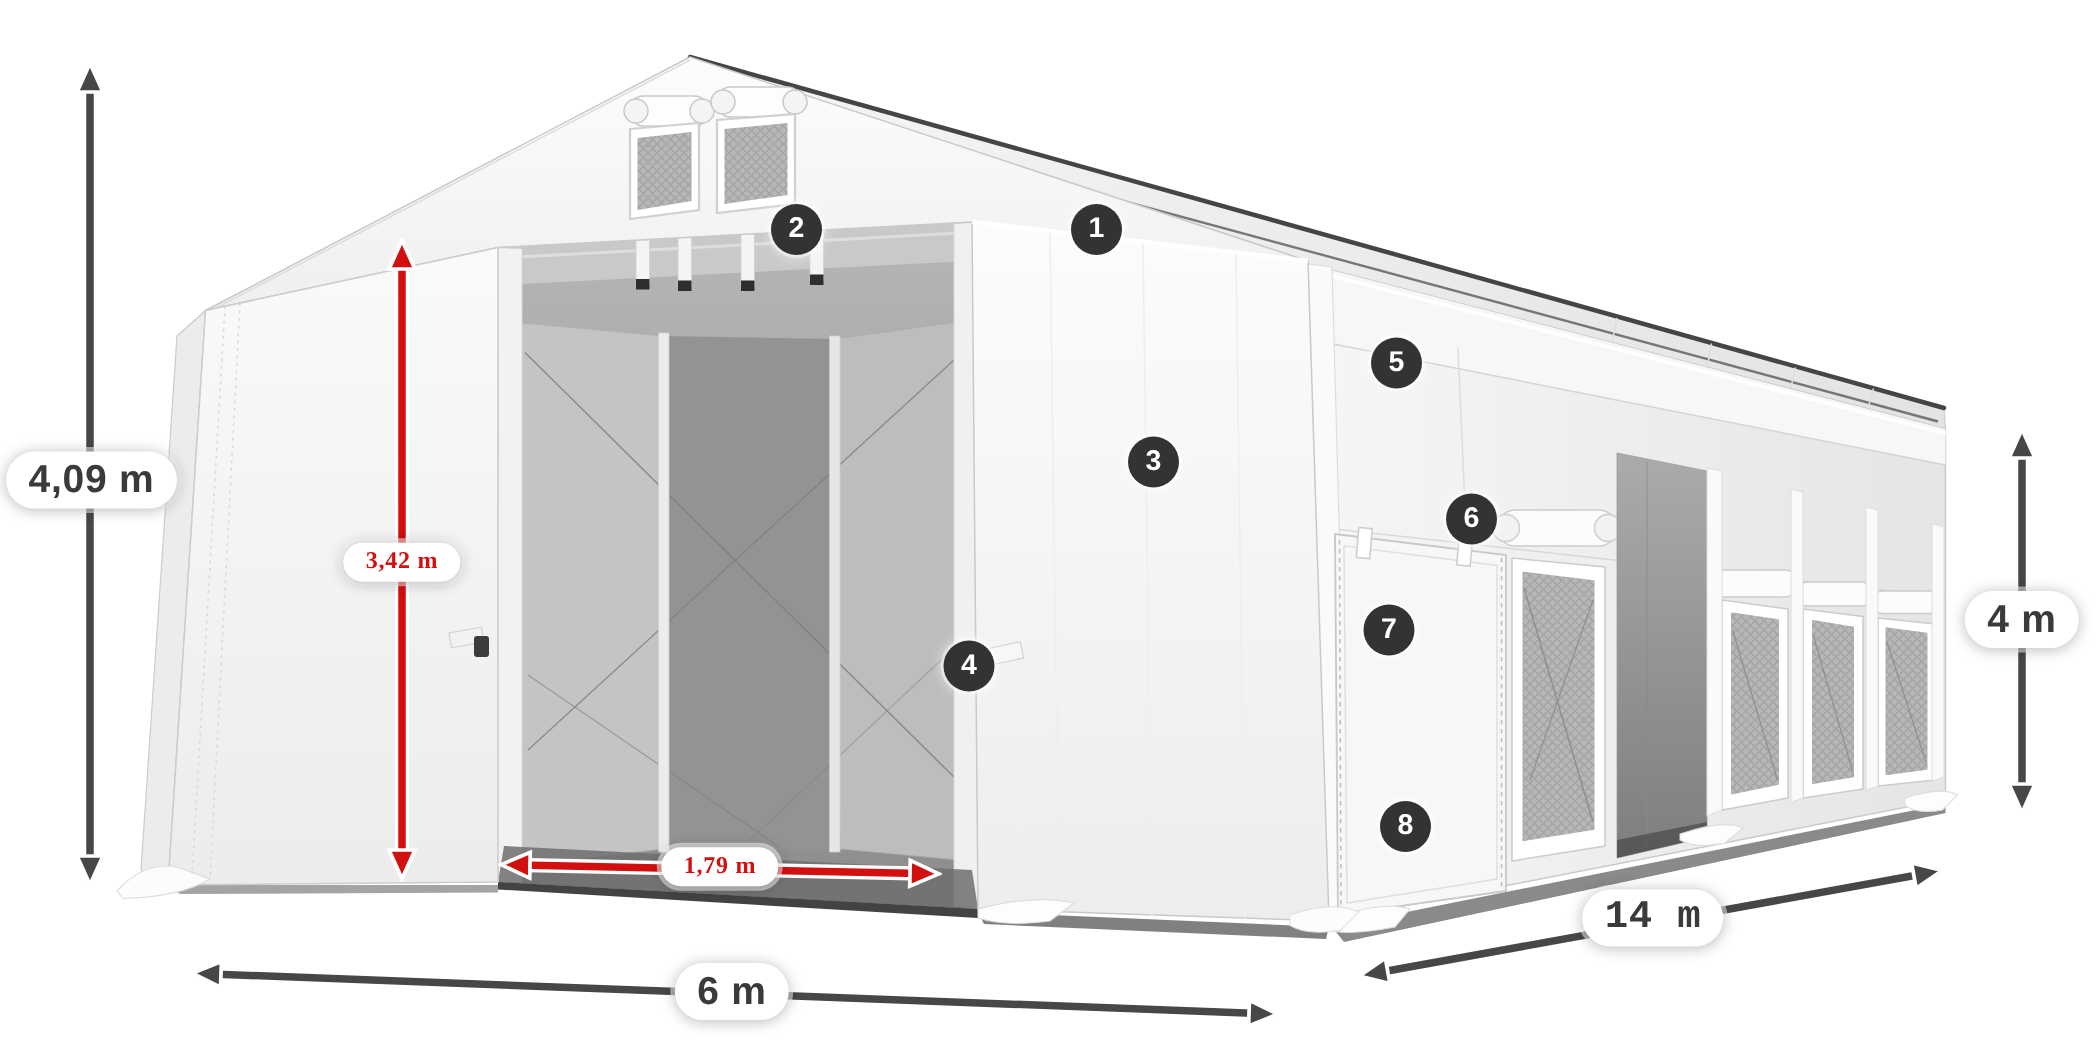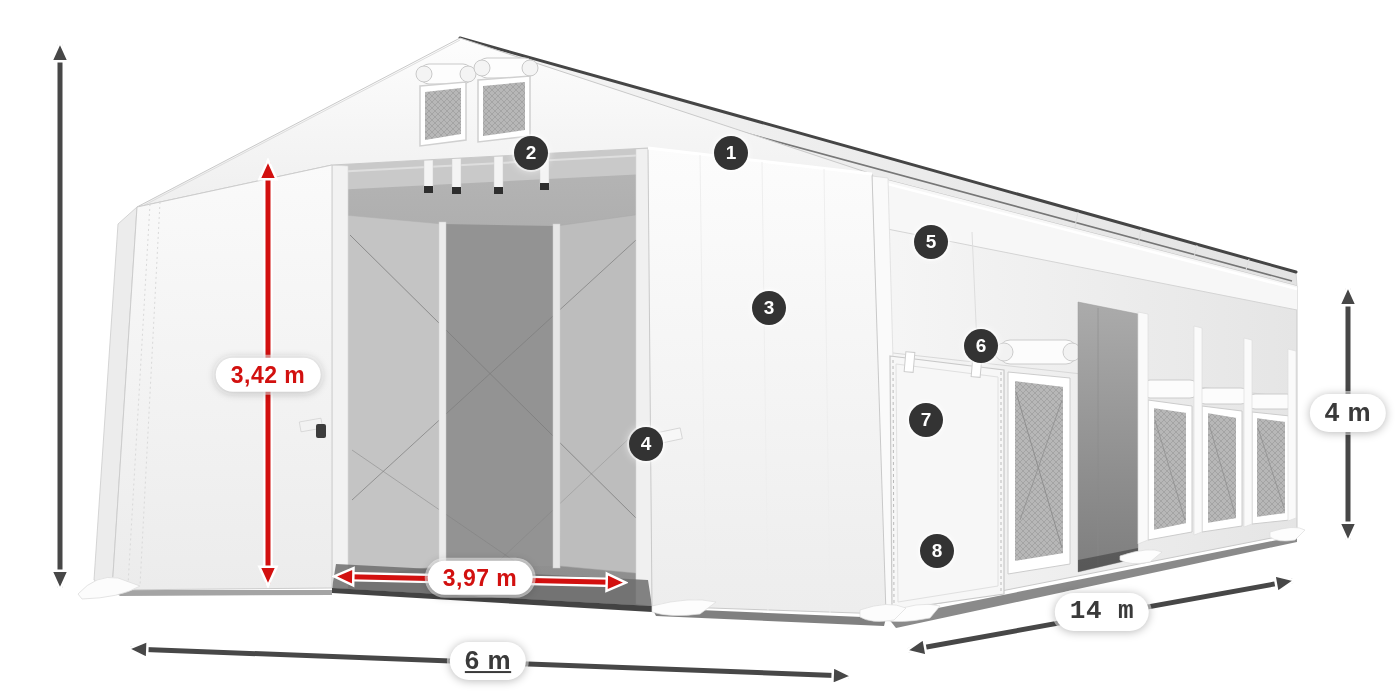--- a/index.html
+++ b/index.html
@@ -18,21 +18,21 @@
   }
   .stage svg{position:absolute;left:0;top:0;}
   .dim-label{
     position:absolute;transform:translate(-50%,-50%);
     background:var(--label-bg);border-radius:24px;padding:4px 15px;
     font-weight:bold;white-space:nowrap;letter-spacing:.5px;
     box-shadow:0 1px 10px rgba(0,0,0,.28), 0 0 0 3px rgba(255,255,255,.55);
     font-size:26px;line-height:1.15;z-index:4;
   }
   .dim-label.dark{color:var(--label-dark-text);}
-  .dim-label.red{color:var(--accent-red);font-size:23px;}
+  .dim-label.red{color:var(--accent-red);font-size:16px;font-family:Liberation Serif, serif;}
   .badge{
     position:absolute;transform:translate(-50%,-50%);
     width:34px;height:34px;border-radius:50%;
     background:var(--badge-bg);color:var(--badge-text);
     font-weight:bold;font-size:19px;
     display:flex;align-items:center;justify-content:center;
     box-shadow:0 0 0 2px rgba(255,255,255,.45), 0 0 10px rgba(255,255,255,.8);
     z-index:5;cursor:pointer;user-select:none;
   }
 </style>
@@ -260,23 +260,24 @@
         <line x1="918" y1="648.6" x2="1283" y2="582.4" stroke="#ffffff" stroke-width="9.5"></line>
         <line x1="910" y1="650" x2="1291" y2="581" stroke="#474747" style="stroke:var(--arrow-dark)" stroke-width="5" marker-start="url(#mhDark)" marker-end="url(#mhDark)"></line>
       </g>
       <g>
         <line x1="1348" y1="296" x2="1348" y2="532" stroke="#ffffff" stroke-width="9.5"></line>
         <line x1="1348" y1="290" x2="1348" y2="538" stroke="#474747" style="stroke:var(--arrow-dark)" stroke-width="5" marker-start="url(#mhDark)" marker-end="url(#mhDark)"></line>
       </g>
     </g>
   </svg>
 
+  <div class="dim-label dark" style="left:61px;top:320px;">4,09 m</div>
   <div class="dim-label red" style="left:268px;top:375px;">3,42 m</div>
-  <div class="dim-label red" style="left:480px;top:578px;">3,97 m</div>
-  <div class="dim-label dark" style="left:488px;top:661px;text-decoration:underline;">6 m</div>
+  <div class="dim-label red" style="left:480px;top:578px;">1,79 m</div>
+  <div class="dim-label dark" style="left:488px;top:661px;">6 m</div>
   <div class="dim-label dark" style="left:1102px;top:612px;font-family:Liberation Mono, monospace;">14 m</div>
   <div class="dim-label dark" style="left:1348px;top:413px;">4 m</div>
 
   <div class="badge" style="left:731px;top:153px;">1</div>
   <div class="badge" style="left:531px;top:153px;">2</div>
   <div class="badge" style="left:769px;top:308px;">3</div>
   <div class="badge" style="left:646px;top:444px;">4</div>
   <div class="badge" style="left:931px;top:242px;">5</div>
   <div class="badge" style="left:981px;top:346px;">6</div>
   <div class="badge" style="left:926px;top:420px;">7</div>

